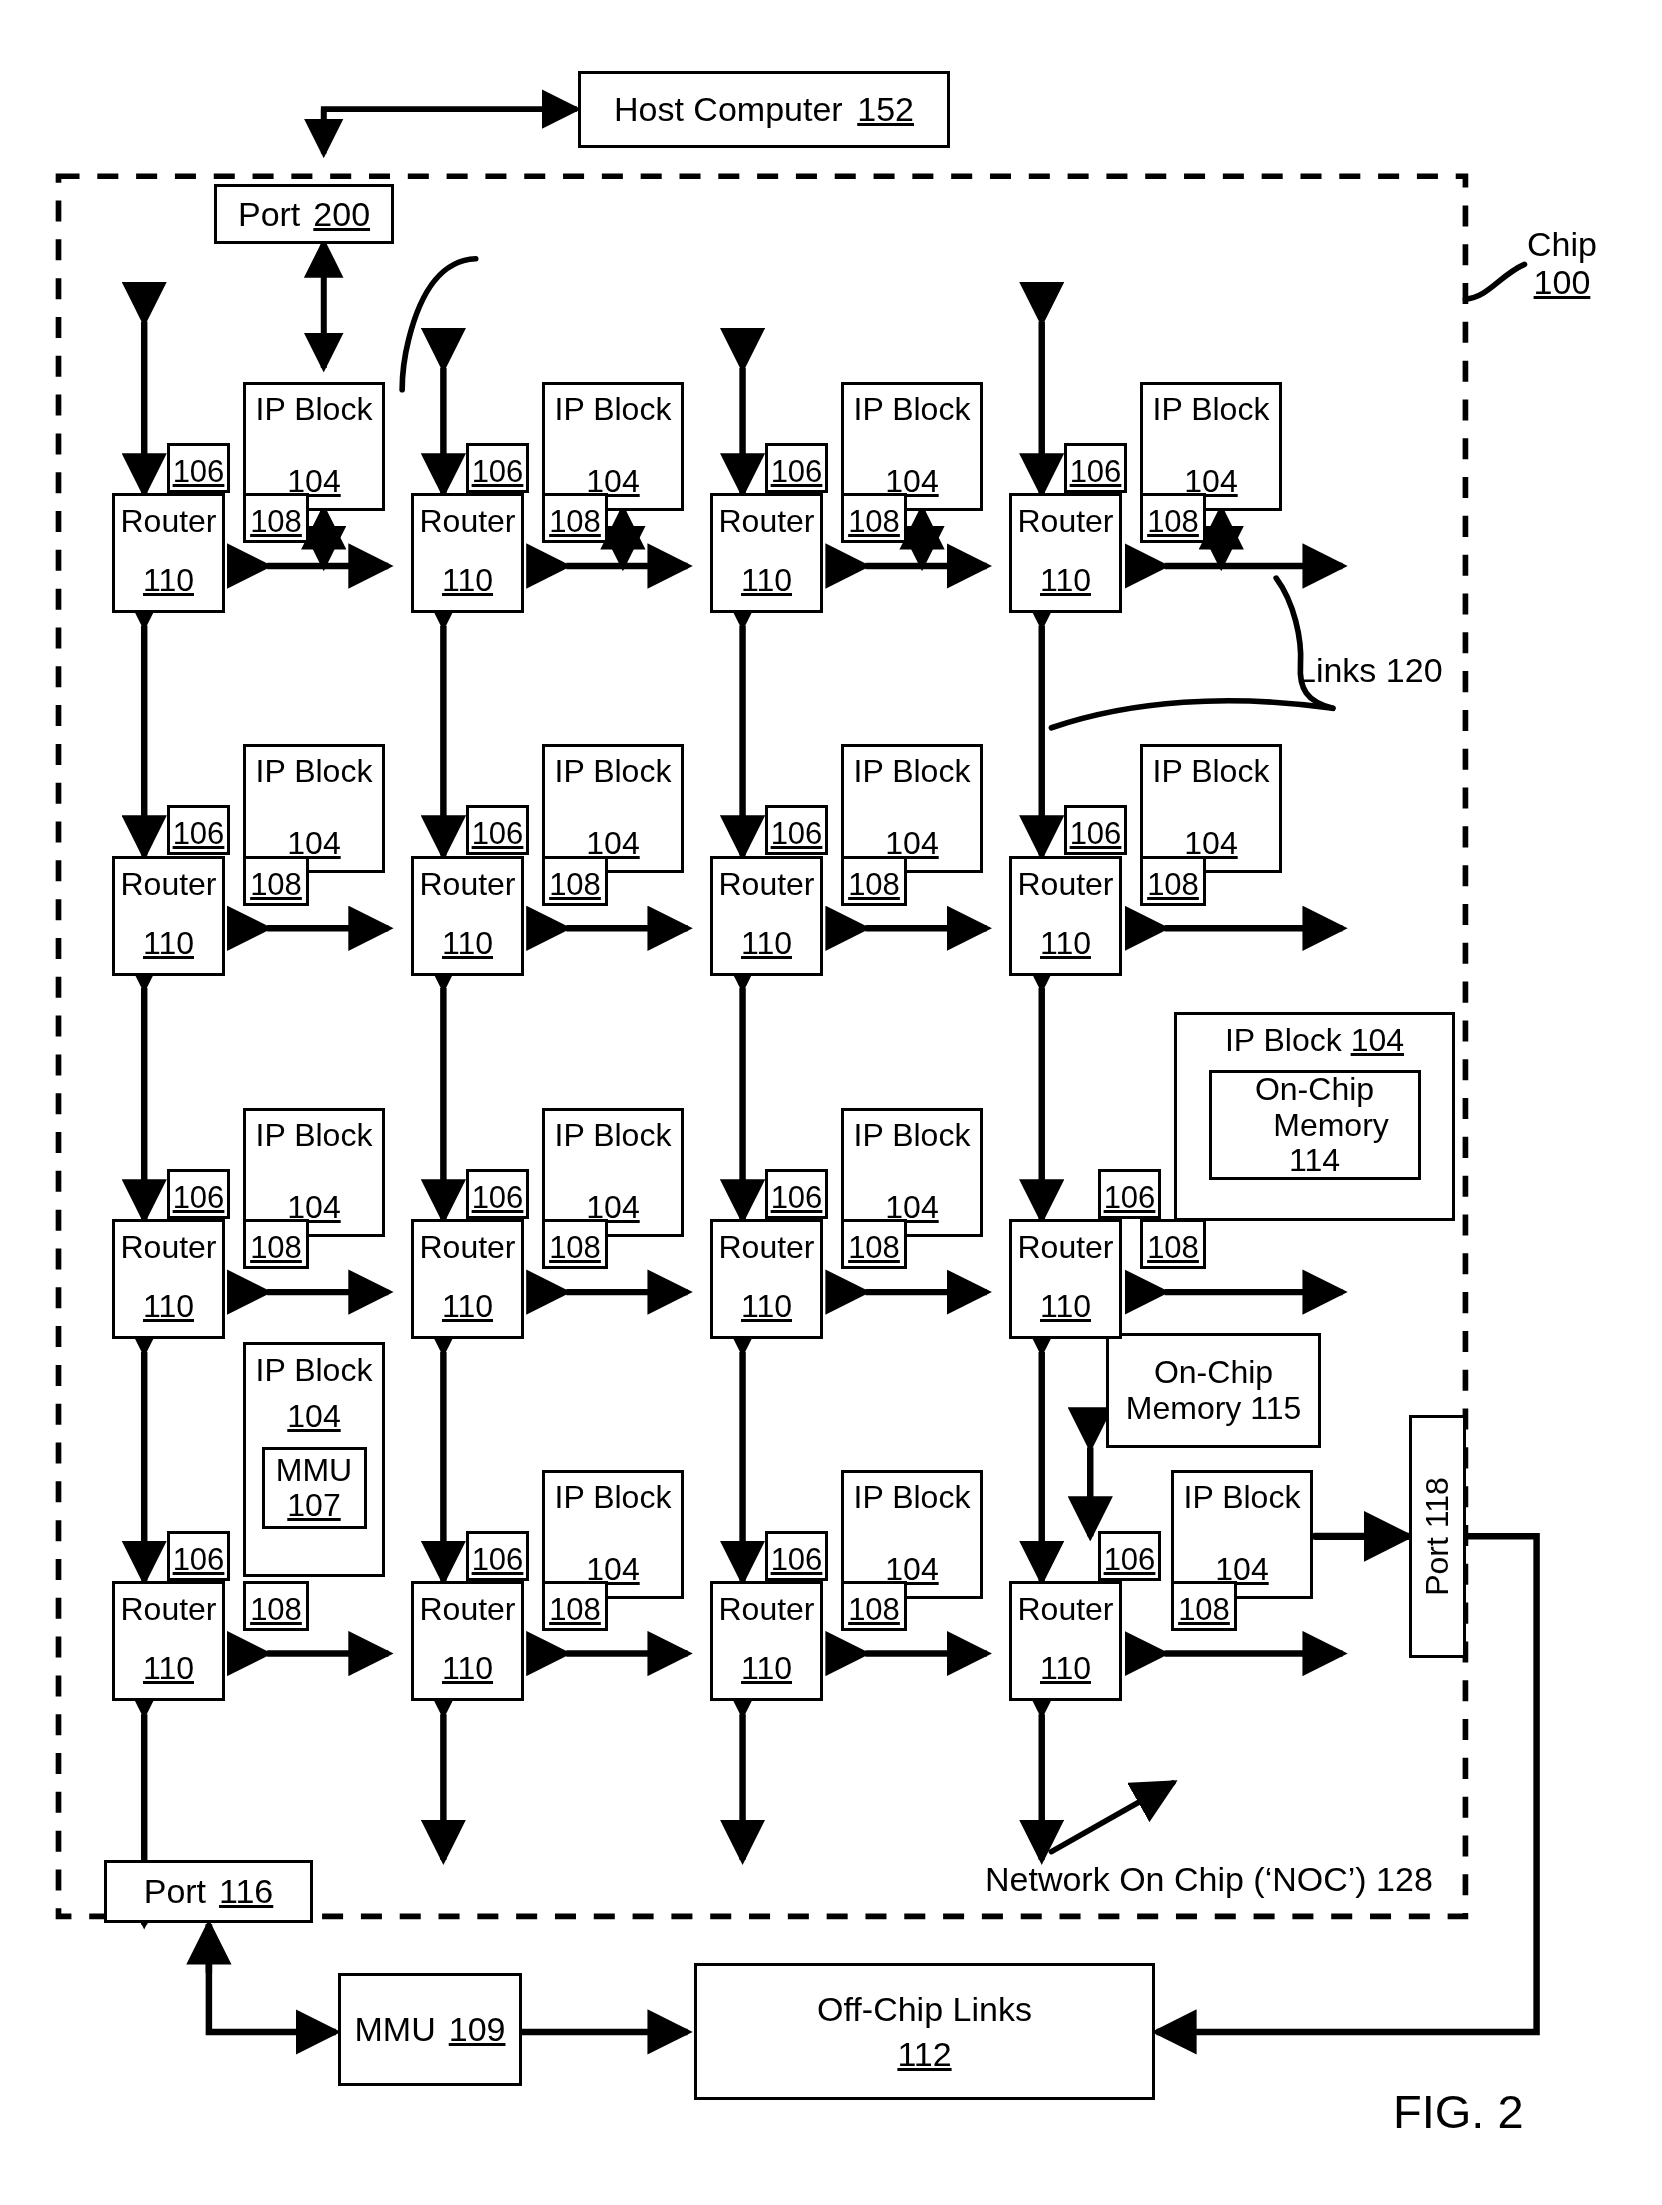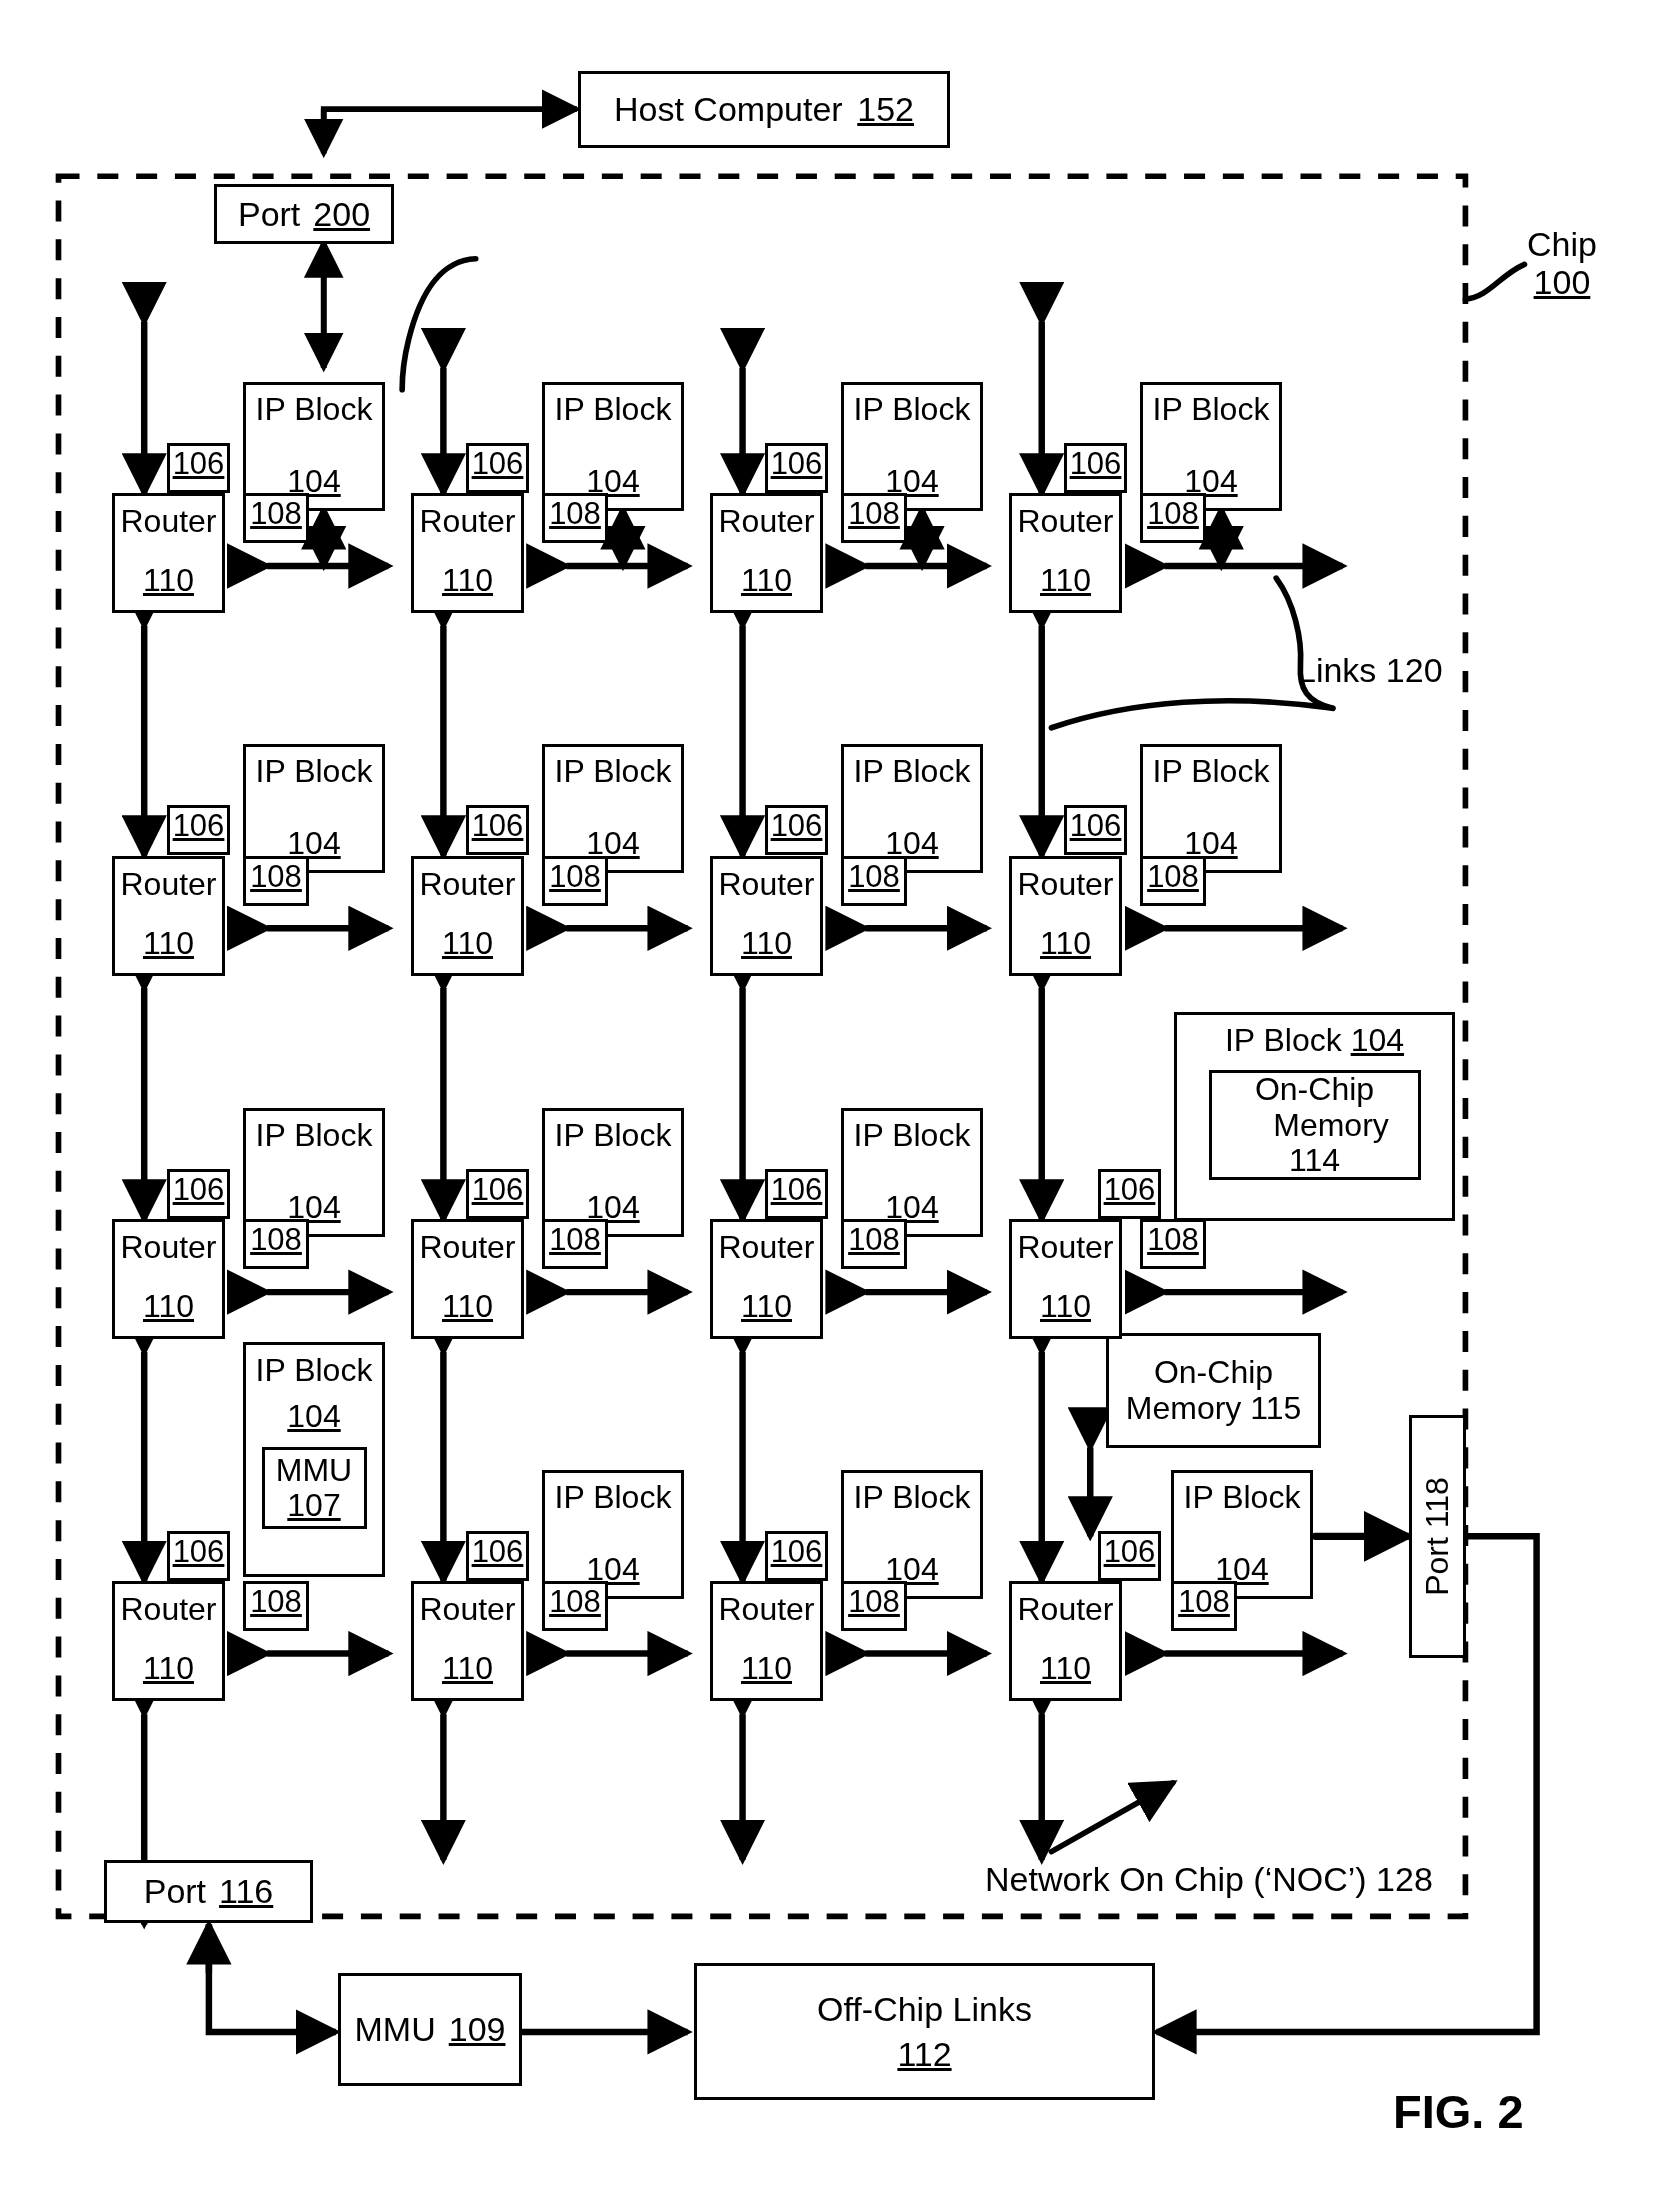--- a/index.html
+++ b/index.html
@@ -61,21 +61,21 @@
     z-index: 3;
     justify-content: space-between;
   }
   
   .tab {
     position: absolute;
     box-sizing: border-box;
     border: 3.2px solid #000;
     background: #fff;
     display: flex;
-    align-items: flex-start;
+    align-items: flex-end;
     justify-content: center;
     font-size: 31px;
     z-index: 5;
   }
   .tab106 { width: 63px; height: 50px; }
   .tab108 { width: 66px; height: 50px; }
 
   
   .vport {
     position: absolute;
@@ -520,18 +520,18 @@
   <div class="box t-big" style="left:338px; top:1973px; width:184px; height:113px; flex-direction:row; gap:13px;">
     <span class="lbl">MMU</span>
     <span class="num">109</span>
   </div>
 
   <div class="box t-big" style="left:694px; top:1963px; width:461px; height:137px; gap:6.5px;">
     <span class="lbl">Off-Chip Links</span>
     <span class="num">112</span>
   </div>
 
-  <div class="freetext t-fig" style="left:1393px; top:2086px; font-size:47px;font-weight:bold;">
+  <div class="freetext t-fig" style="left:1393px; top:2086px; font-size:47px;">
     <span>FIG. 2</span>
   </div>
 
 </div>
 
 
 </body></html>

